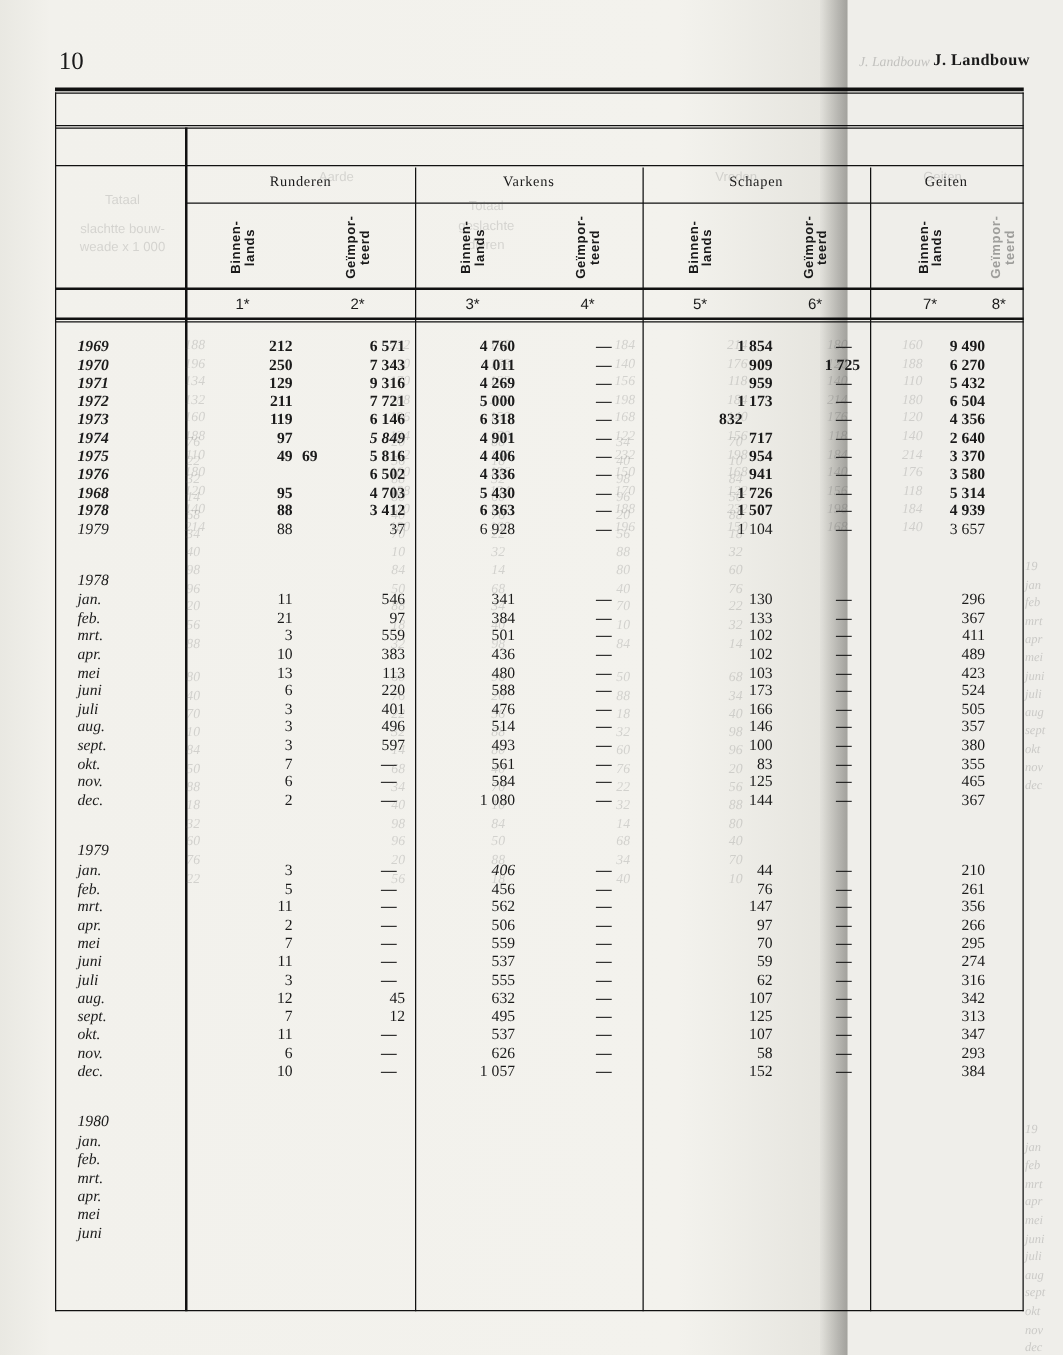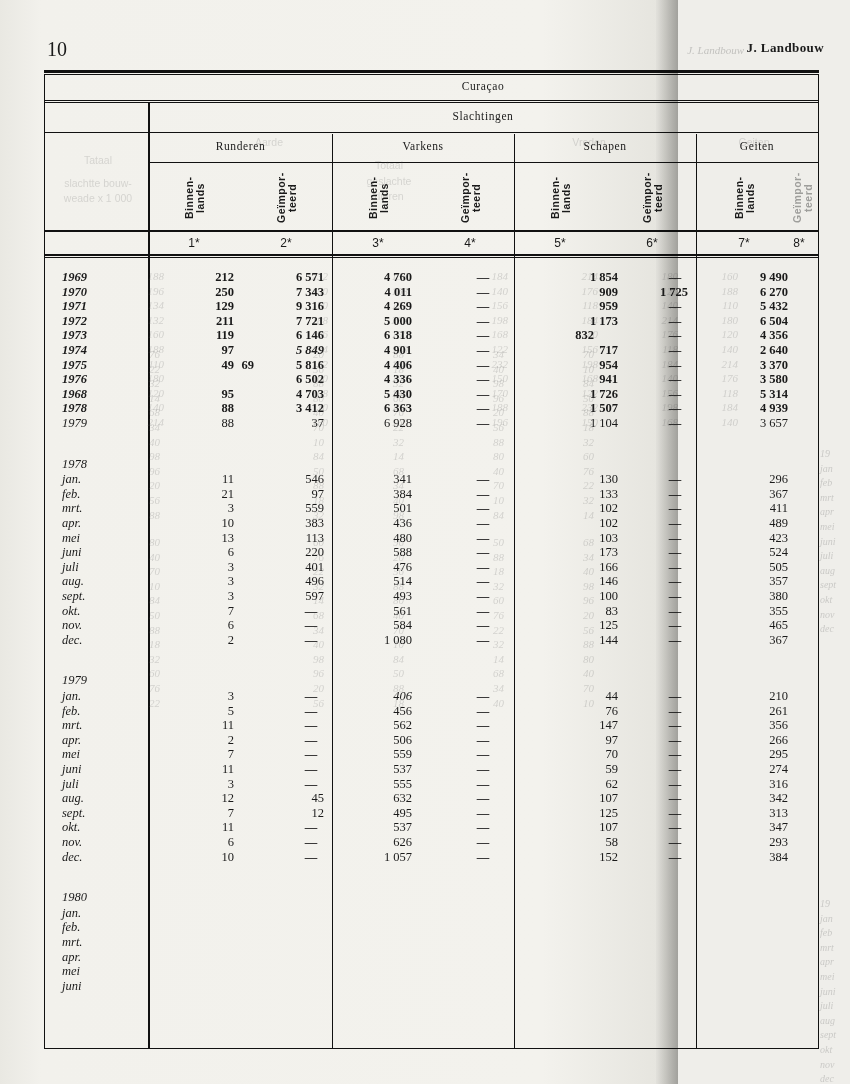--- a/index.html
+++ b/index.html
@@ -182,22 +182,20 @@
       <div class="hline" style="top:183px;width:775px;"></div>
       <div class="hline" style="top:974px;width:775px;"></div>
 
       <div class="vline" style="left:0px;top:0px;height:975px;"></div>
       <div class="vline thick" style="left:104px;top:28px;height:947px;"></div>
       <div class="vline" style="left:288px;top:60px;height:915px;"></div>
       <div class="vline" style="left:470px;top:60px;height:915px;"></div>
       <div class="vline" style="left:652px;top:60px;height:915px;"></div>
       <div class="vline" style="left:774px;top:0px;height:975px;"></div>
 
-      <div class="cap" style="left:104px;top:6px;width:670px;">Curaçao</div>
-      <div class="cap" style="left:104px;top:36px;width:670px;">Slachtingen</div>
 
       <div class="ghosthead" style="left:6px;top:80px;width:96px;">Tataal</div>
       <div class="ghosthead" style="left:6px;top:102px;width:96px;line-height:1.4;">slachtte bouw- weade x 1 000</div>
       <div class="ghosthead" style="left:180px;top:62px;width:90px;">Aarde</div>
       <div class="ghosthead" style="left:300px;top:85px;width:90px;">Totaal</div>
       <div class="ghosthead" style="left:300px;top:100px;width:90px;line-height:1.4;">geslachte<br>dieren</div>
       <div class="ghosthead" style="left:500px;top:62px;width:90px;">Vreden</div>
       <div class="ghosthead" style="left:660px;top:62px;width:100px;">Geiten</div>
 
       <div class="cap" style="left:106px;top:66px;width:181px;">Runderen</div>

